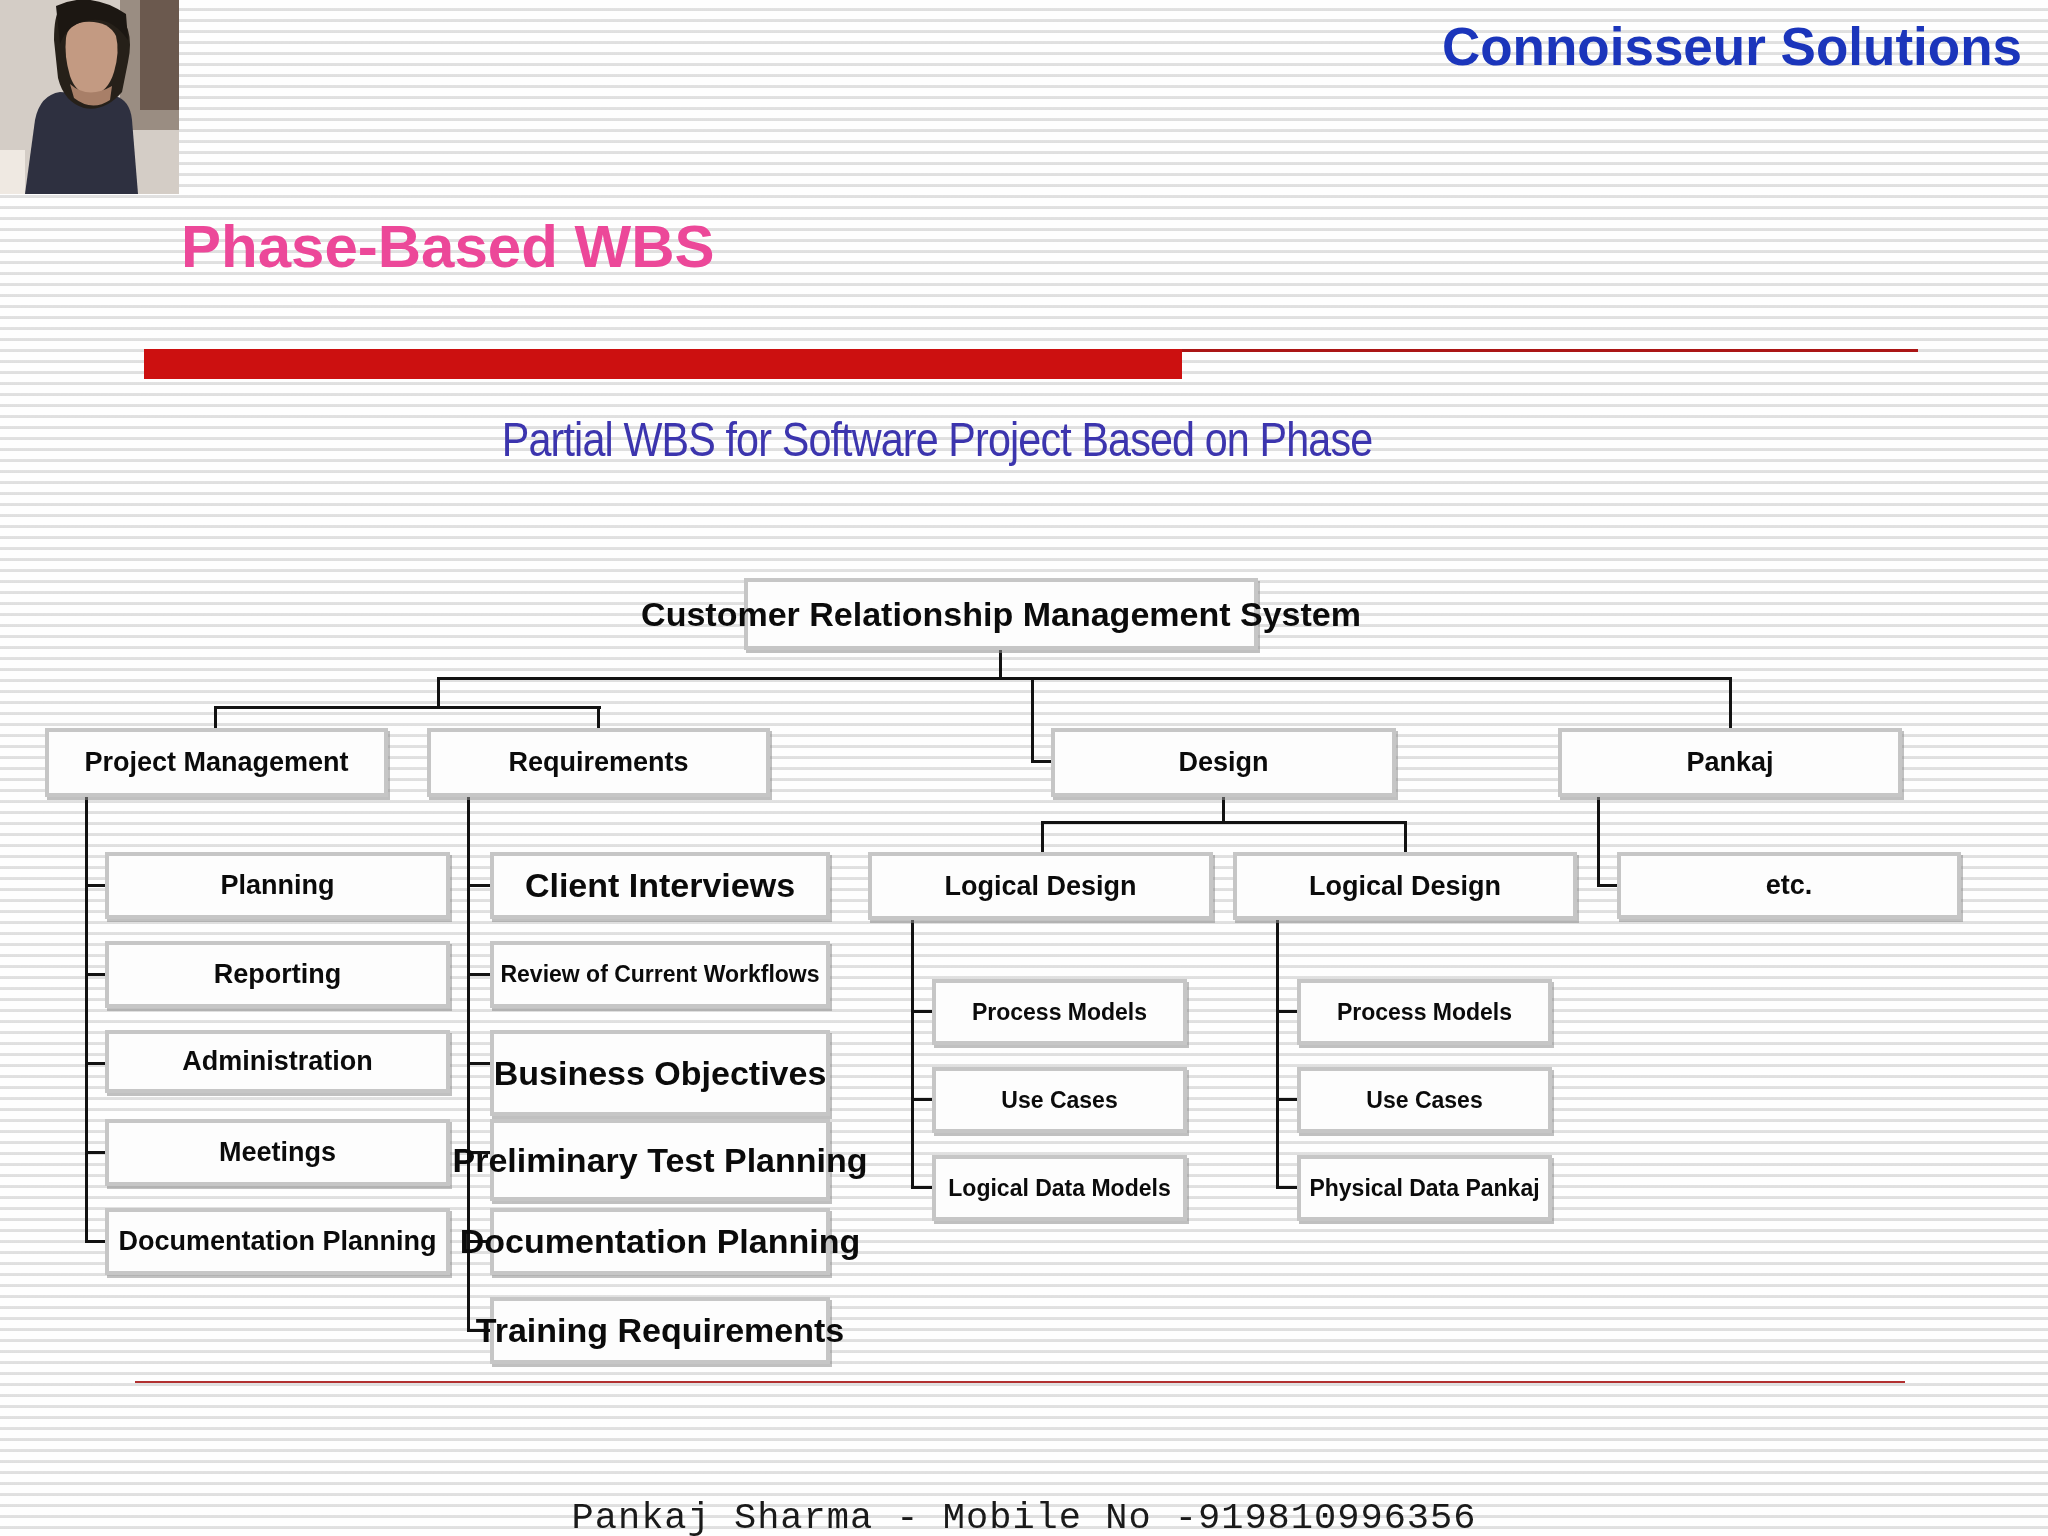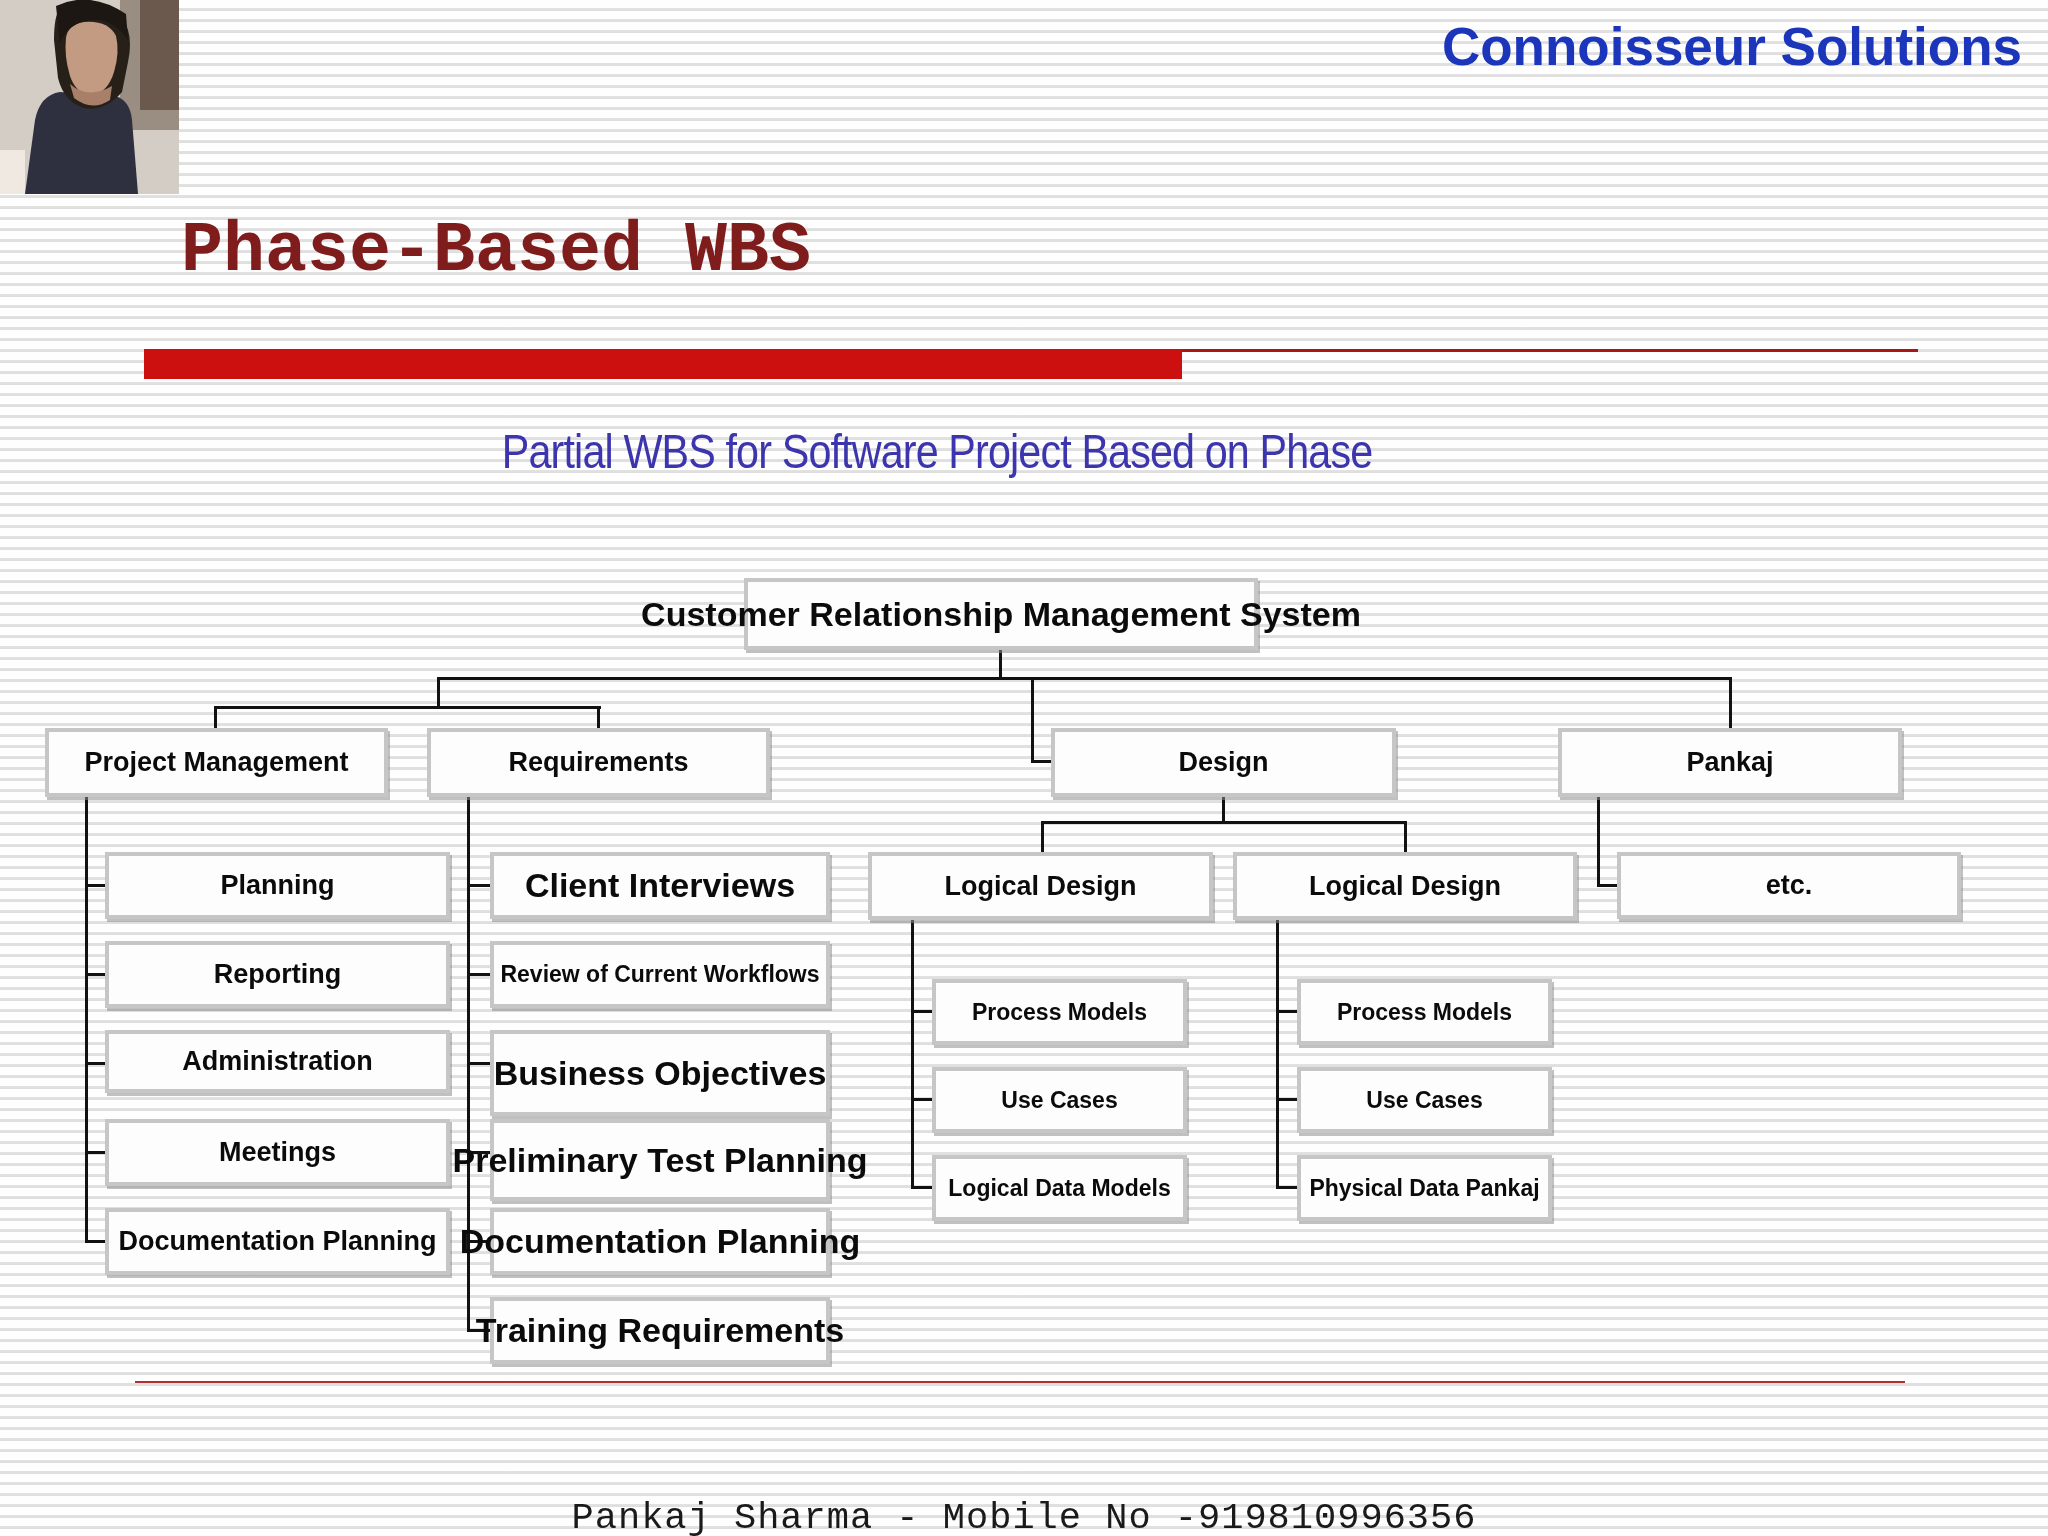--- a/index.html
+++ b/index.html
@@ -7,22 +7,22 @@
     width:2048px;height:1536px;position:relative;overflow:hidden;
     font-family:"Liberation Sans",sans-serif;
     background:repeating-linear-gradient(to bottom,
       #fefefe 0px,#fefefe 8px,#e2e2e2 8px,#dedede 11px);
   }
   .abs{position:absolute;}
   
   #photo{left:0;top:0;width:179px;height:194px;}
   
   #brand{top:16px;right:26px;font-size:53px;font-weight:bold;color:#1b35bb;letter-spacing:0px;}
-  #title{left:181px;top:212px;font-size:70px;font-weight:bold;color:#7f1d1d;font-family:Liberation Mono, monospace;}
-  #subtitle-wrap{left:0;top:412px;width:1875px;text-align:center;margin-top:12px;}
+  #title{left:181px;top:212px;font-size:60px;font-weight:bold;color:#ec4899;}
+  #subtitle-wrap{left:0;top:412px;width:1875px;text-align:center;}
   #subtitle{display:inline-block;font-size:48px;color:#3c35ae;transform:scaleX(.86);transform-origin:center;letter-spacing:-1px;}
   
   #red-bar{left:144px;top:349px;width:1038px;height:30px;background:#cc1010;}
   #red-line-thin{left:1182px;top:349px;width:736px;height:3px;background:#aa1515;}
   #red-rule-bottom{left:135px;top:1381px;width:1770px;height:2px;background:#b23030;}
   
   .node{
     position:absolute;box-sizing:border-box;
     background:#fdfdfd;border:4px solid #c6c6c6;
     box-shadow:2px 3px 0 rgba(140,140,140,.55);

